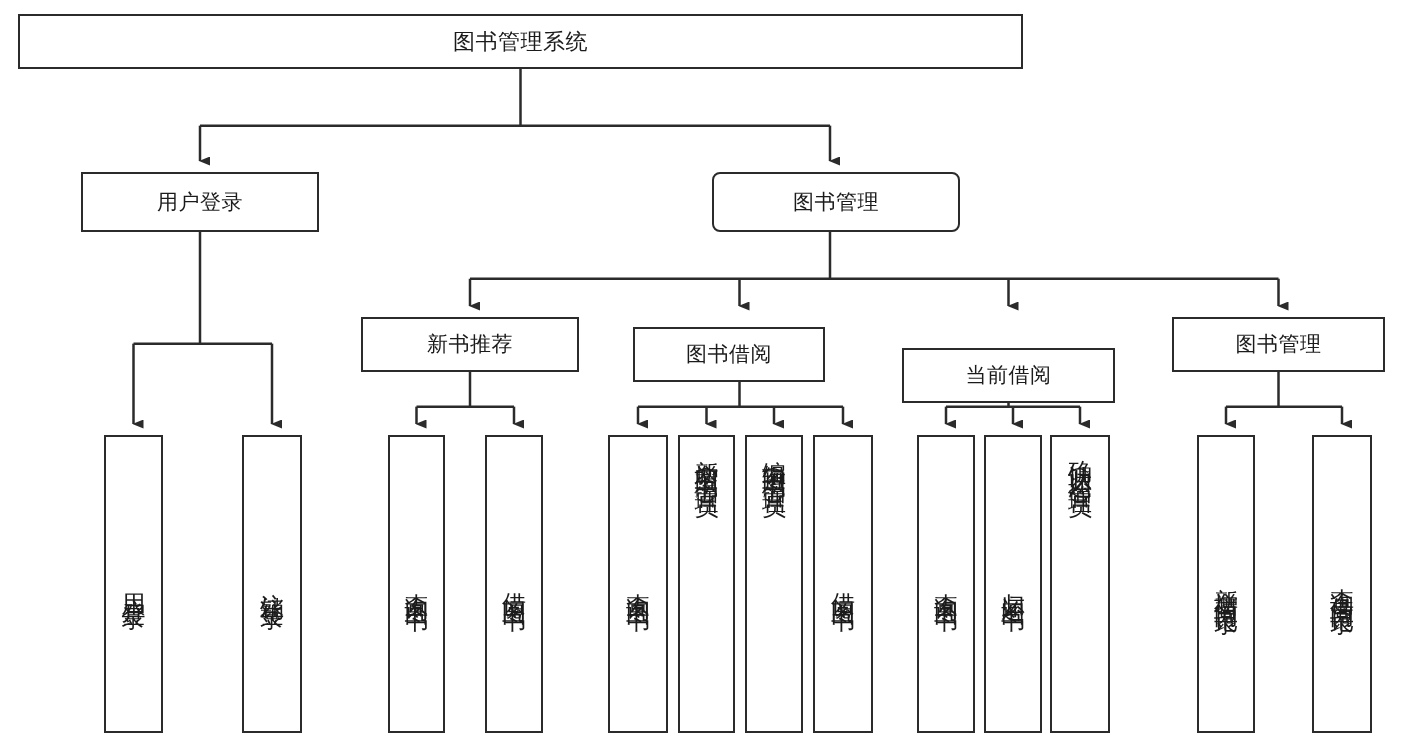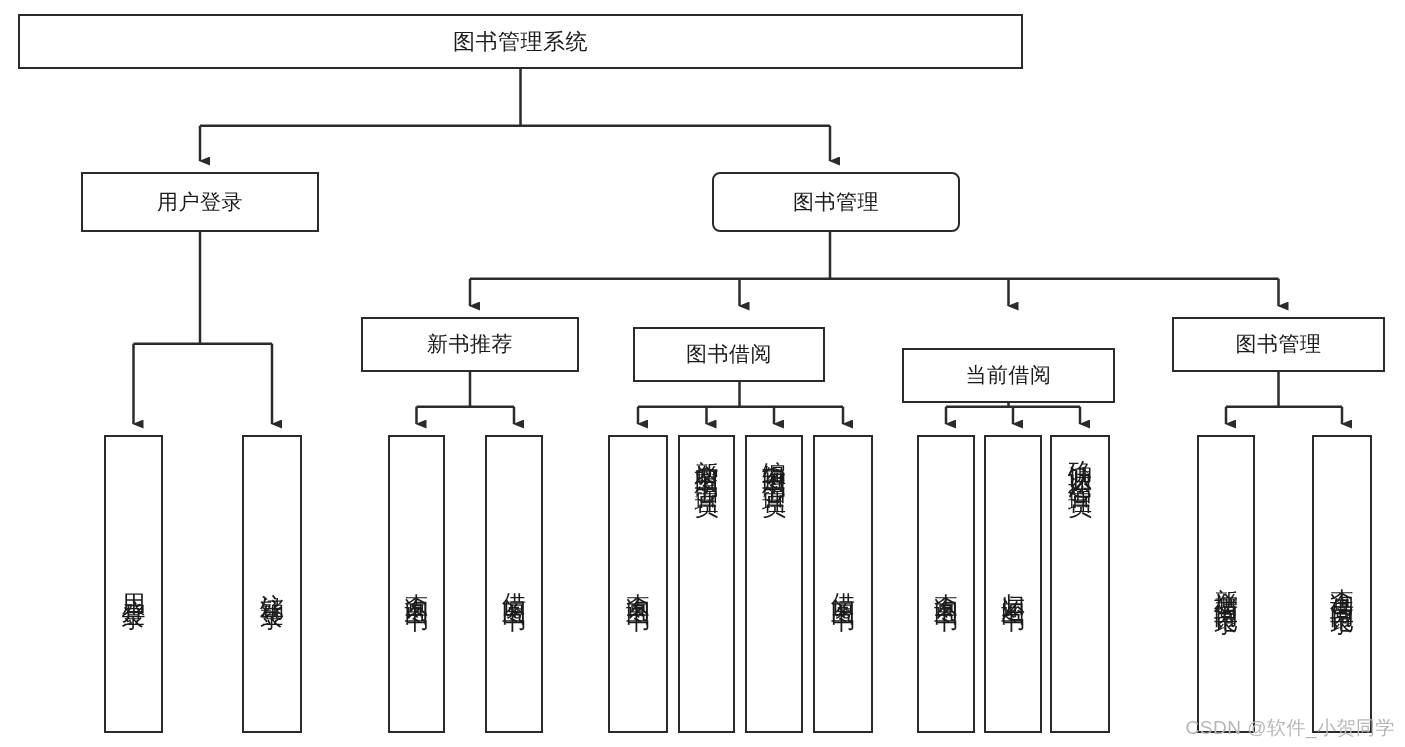--- a/index.html
+++ b/index.html
@@ -181,14 +181,13 @@
         <span class="lbl">确认归还（管理员）</span>
       </div>
       <div class="node vert center" style="left: 1197px; top: 435px; width: 58px; height: 298px;">
         <span class="lbl">新增借阅记录</span>
       </div>
       <div class="node vert center" style="left: 1312px; top: 435px; width: 60px; height: 298px;">
         <span class="lbl">查询借阅记录</span>
       </div>
     </div>
 
-  <div class="watermark">CSDN @软件_小贺同学</div>
 </div>
 
 </body></html>

